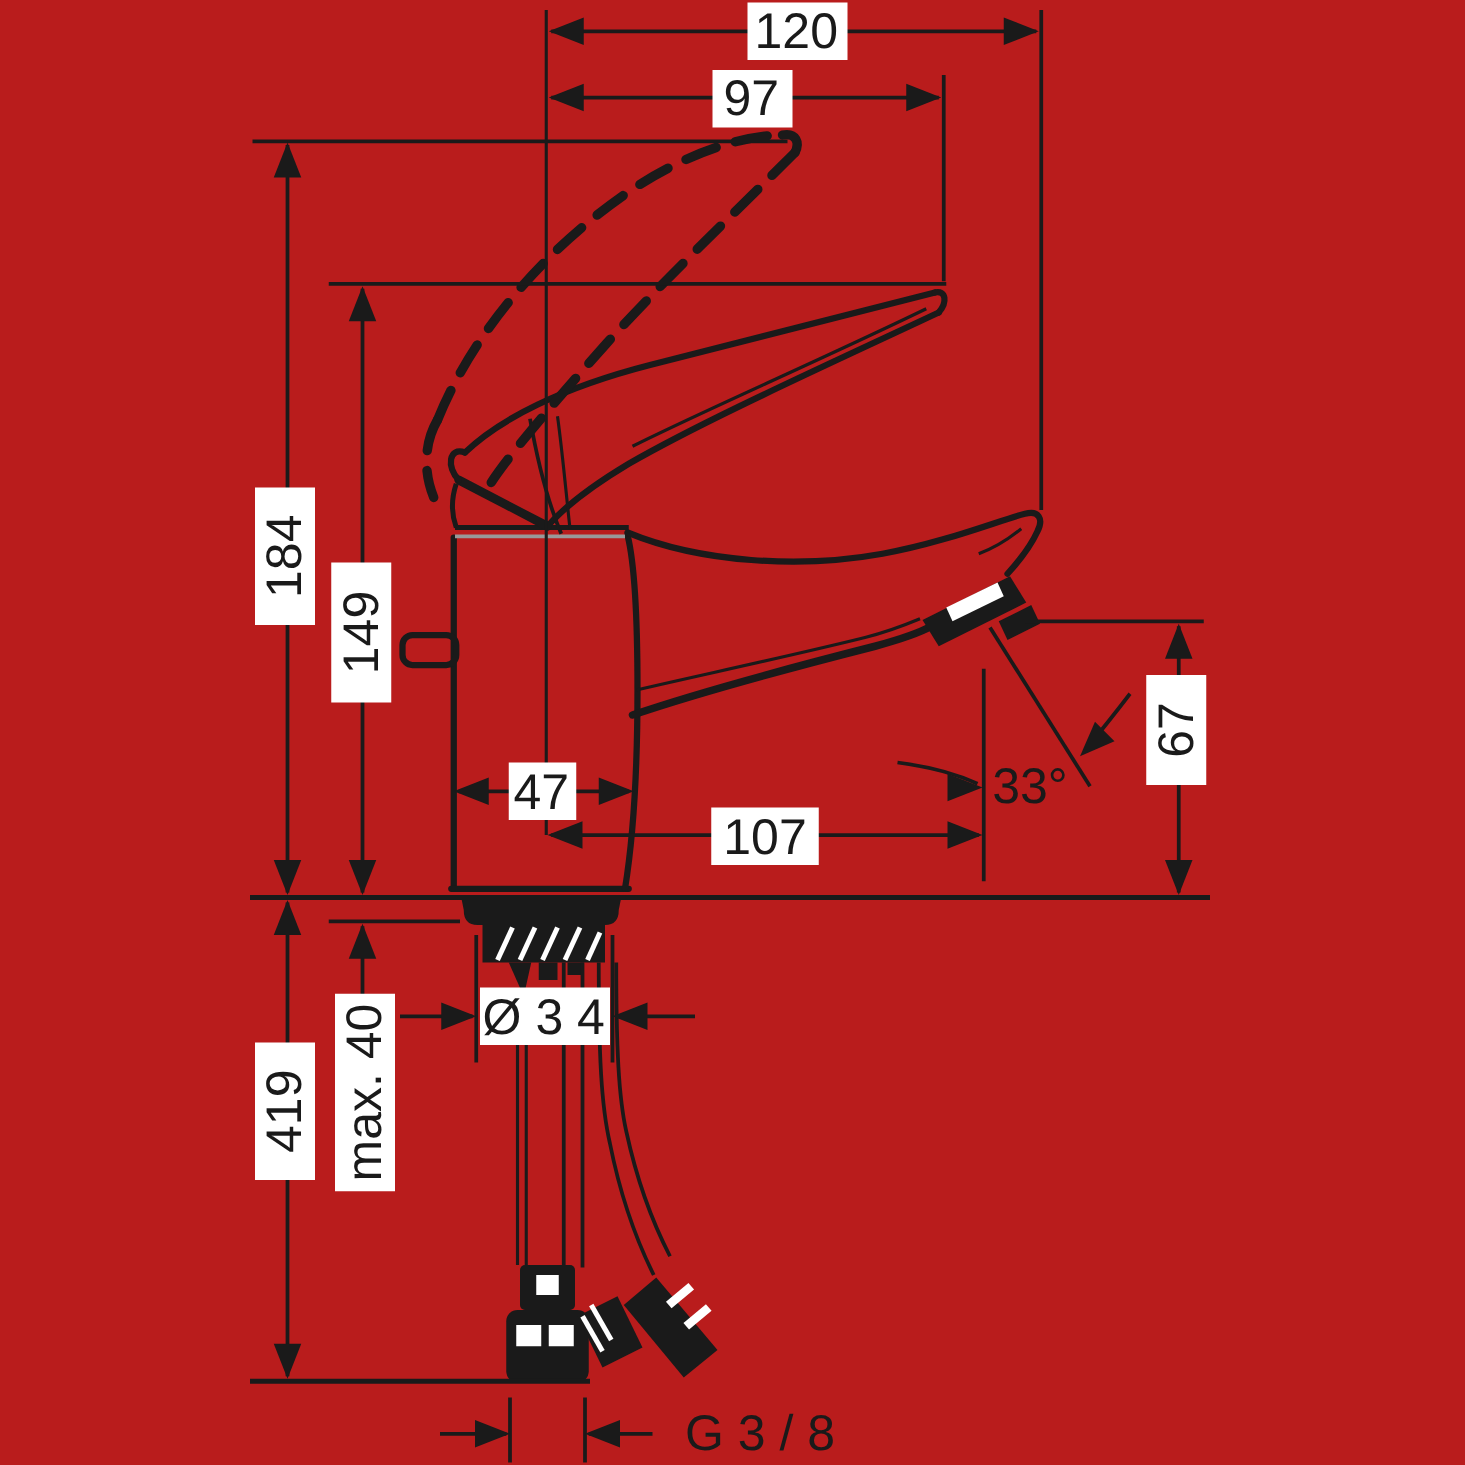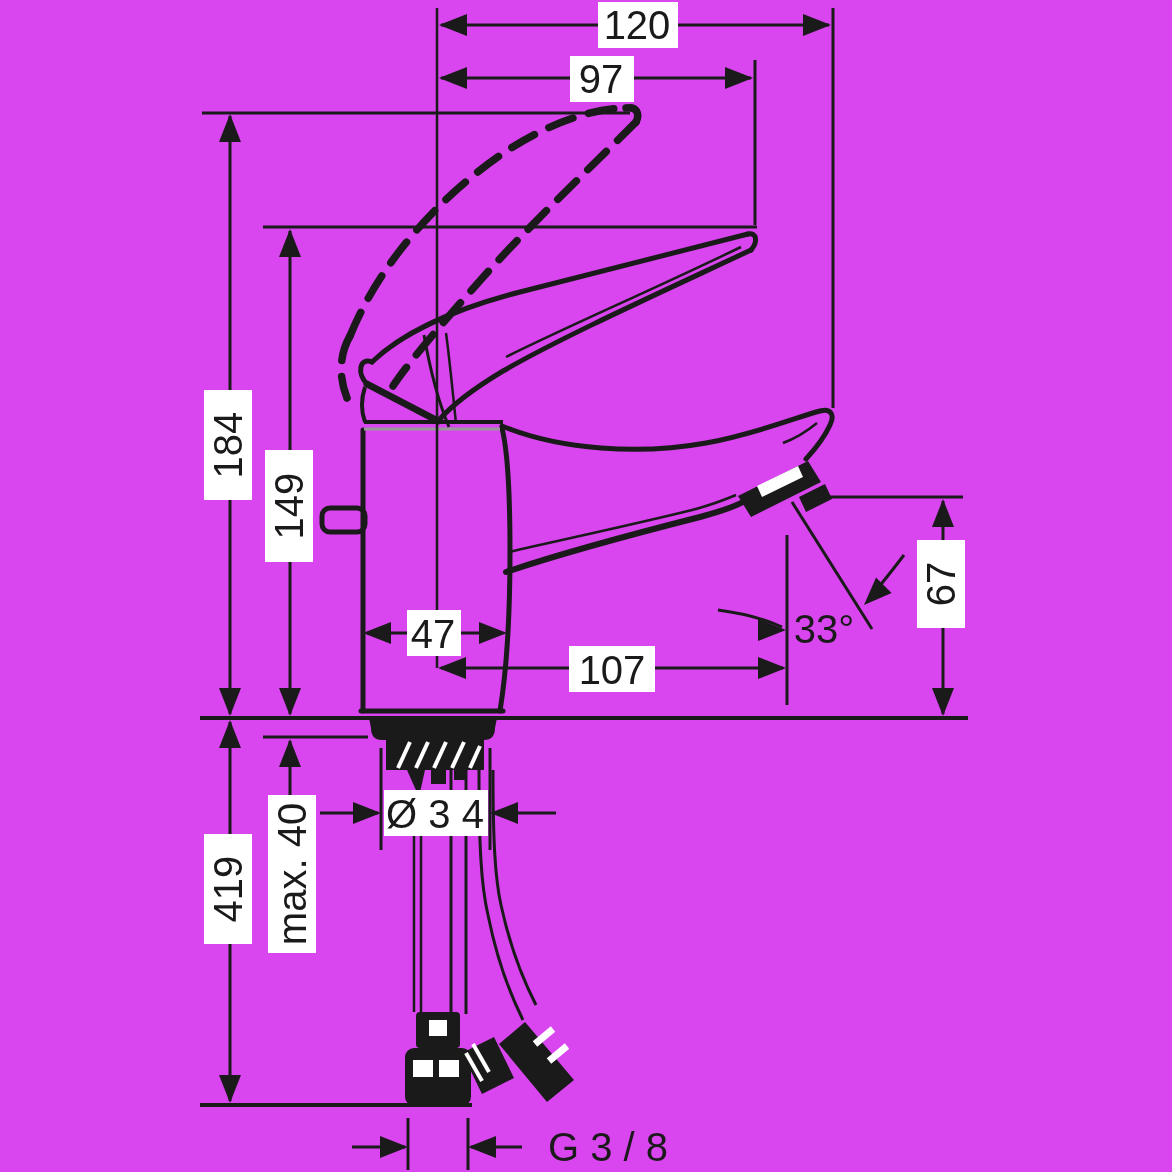--- a/index.html
+++ b/index.html
@@ -1,16 +1,16 @@
 <!DOCTYPE html>
 <html><head>
 <meta charset="utf-8">
 <style>
   html,body{margin:0;padding:0;background:#ffffff;}
-  .page{position:relative;width:1172px;height:1172px;background:#d946ef;overflow:hidden;}
+  .page{position:relative;width:1172px;height:1172px;background:#b91c1c;overflow:hidden;}
   svg{display:block;}
   text{font-family:"Liberation Sans","DejaVu Sans",sans-serif;font-size:40px;fill:#1a1a1a;}
   .ink{stroke:#1a1a1a;fill:none;}
   .w5{stroke-width:5;stroke-linecap:round;stroke-linejoin:round;}
   .w6{stroke-width:6;stroke-linecap:round;stroke-linejoin:round;}
   .w7{stroke-width:7;stroke-linecap:round;stroke-linejoin:round;}
   .w4{stroke-width:4;}
   .w3{stroke-width:3;}
   .w25{stroke-width:2.5;}
   .dash{stroke-width:7.5;stroke-linecap:round;stroke-dasharray:26 16;}

